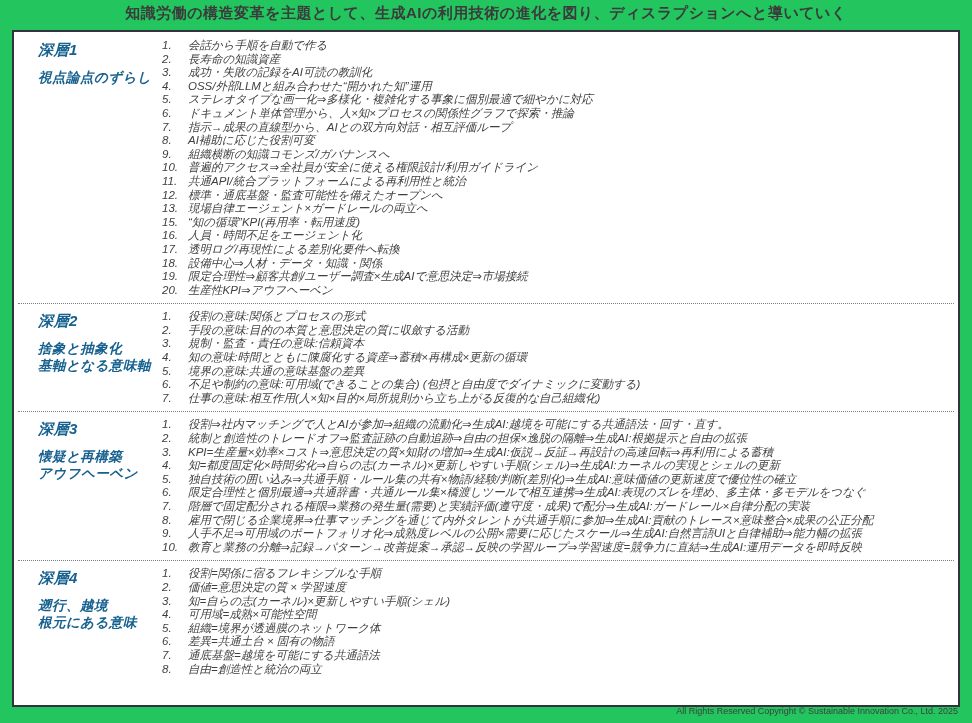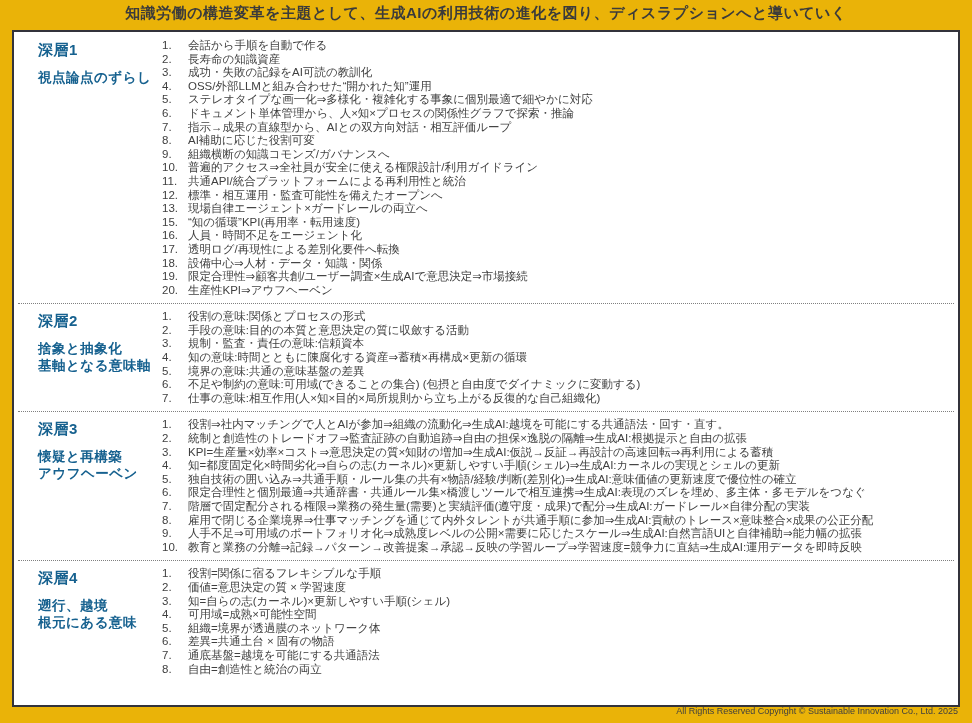--- a/index.html
+++ b/index.html
@@ -1,20 +1,20 @@
 <!DOCTYPE html>
 <html lang="ja"><head>
 <meta charset="utf-8">
 <style>
   html, body { margin: 0; padding: 0; background: #ffffff; }
   .page {
     position: relative;
     width: 972px;
     height: 723px;
-    background: #eab308;
+    background: #22c55e;
     font-family: "Liberation Sans", "DejaVu Sans", sans-serif;
     overflow: hidden;
   }
   .slide-title {
     padding-top: 4px;
     text-align: center;
     font-size: 15px;
     font-weight: bold;
     color: #3b3b3b;
     letter-spacing: 0.5px;
@@ -24,20 +24,21 @@
     position: absolute;
     left: 12px;
     right: 12px;
     top: 30px;
     bottom: 16px;
     border: 2px solid #33333b;
     box-sizing: border-box;
     padding: 2px 2px;
     background: #ffffff;
     overflow: hidden;
+    font-style: italic;
   }
   .layer-section {
     display: flex;
     align-items: flex-start;
     padding: 5px 0 5px 0;
   }
   .section-header {
     width: 146px;
     flex: none;
     box-sizing: border-box;
@@ -148,21 +149,21 @@
     <span class="item-text">普遍的アクセス⇒全社員が安全に使える権限設計/利用ガイドライン</span>
   </li>
 
   <li class="list-item">
     <span class="item-num">11.</span>
     <span class="item-text">共通API/統合プラットフォームによる再利用性と統治</span>
   </li>
 
   <li class="list-item">
     <span class="item-num">12.</span>
-    <span class="item-text">標準・相互運用・監査可能性を備えたオープンへ</span>
+    <span class="item-text">標準・通底基盤・監査可能性を備えたオープンへ</span>
   </li>
 
   <li class="list-item">
     <span class="item-num">13.</span>
     <span class="item-text">現場自律エージェント×ガードレールの両立へ</span>
   </li>
 
 
   <li class="list-item">
     <span class="item-num">15.</span>

